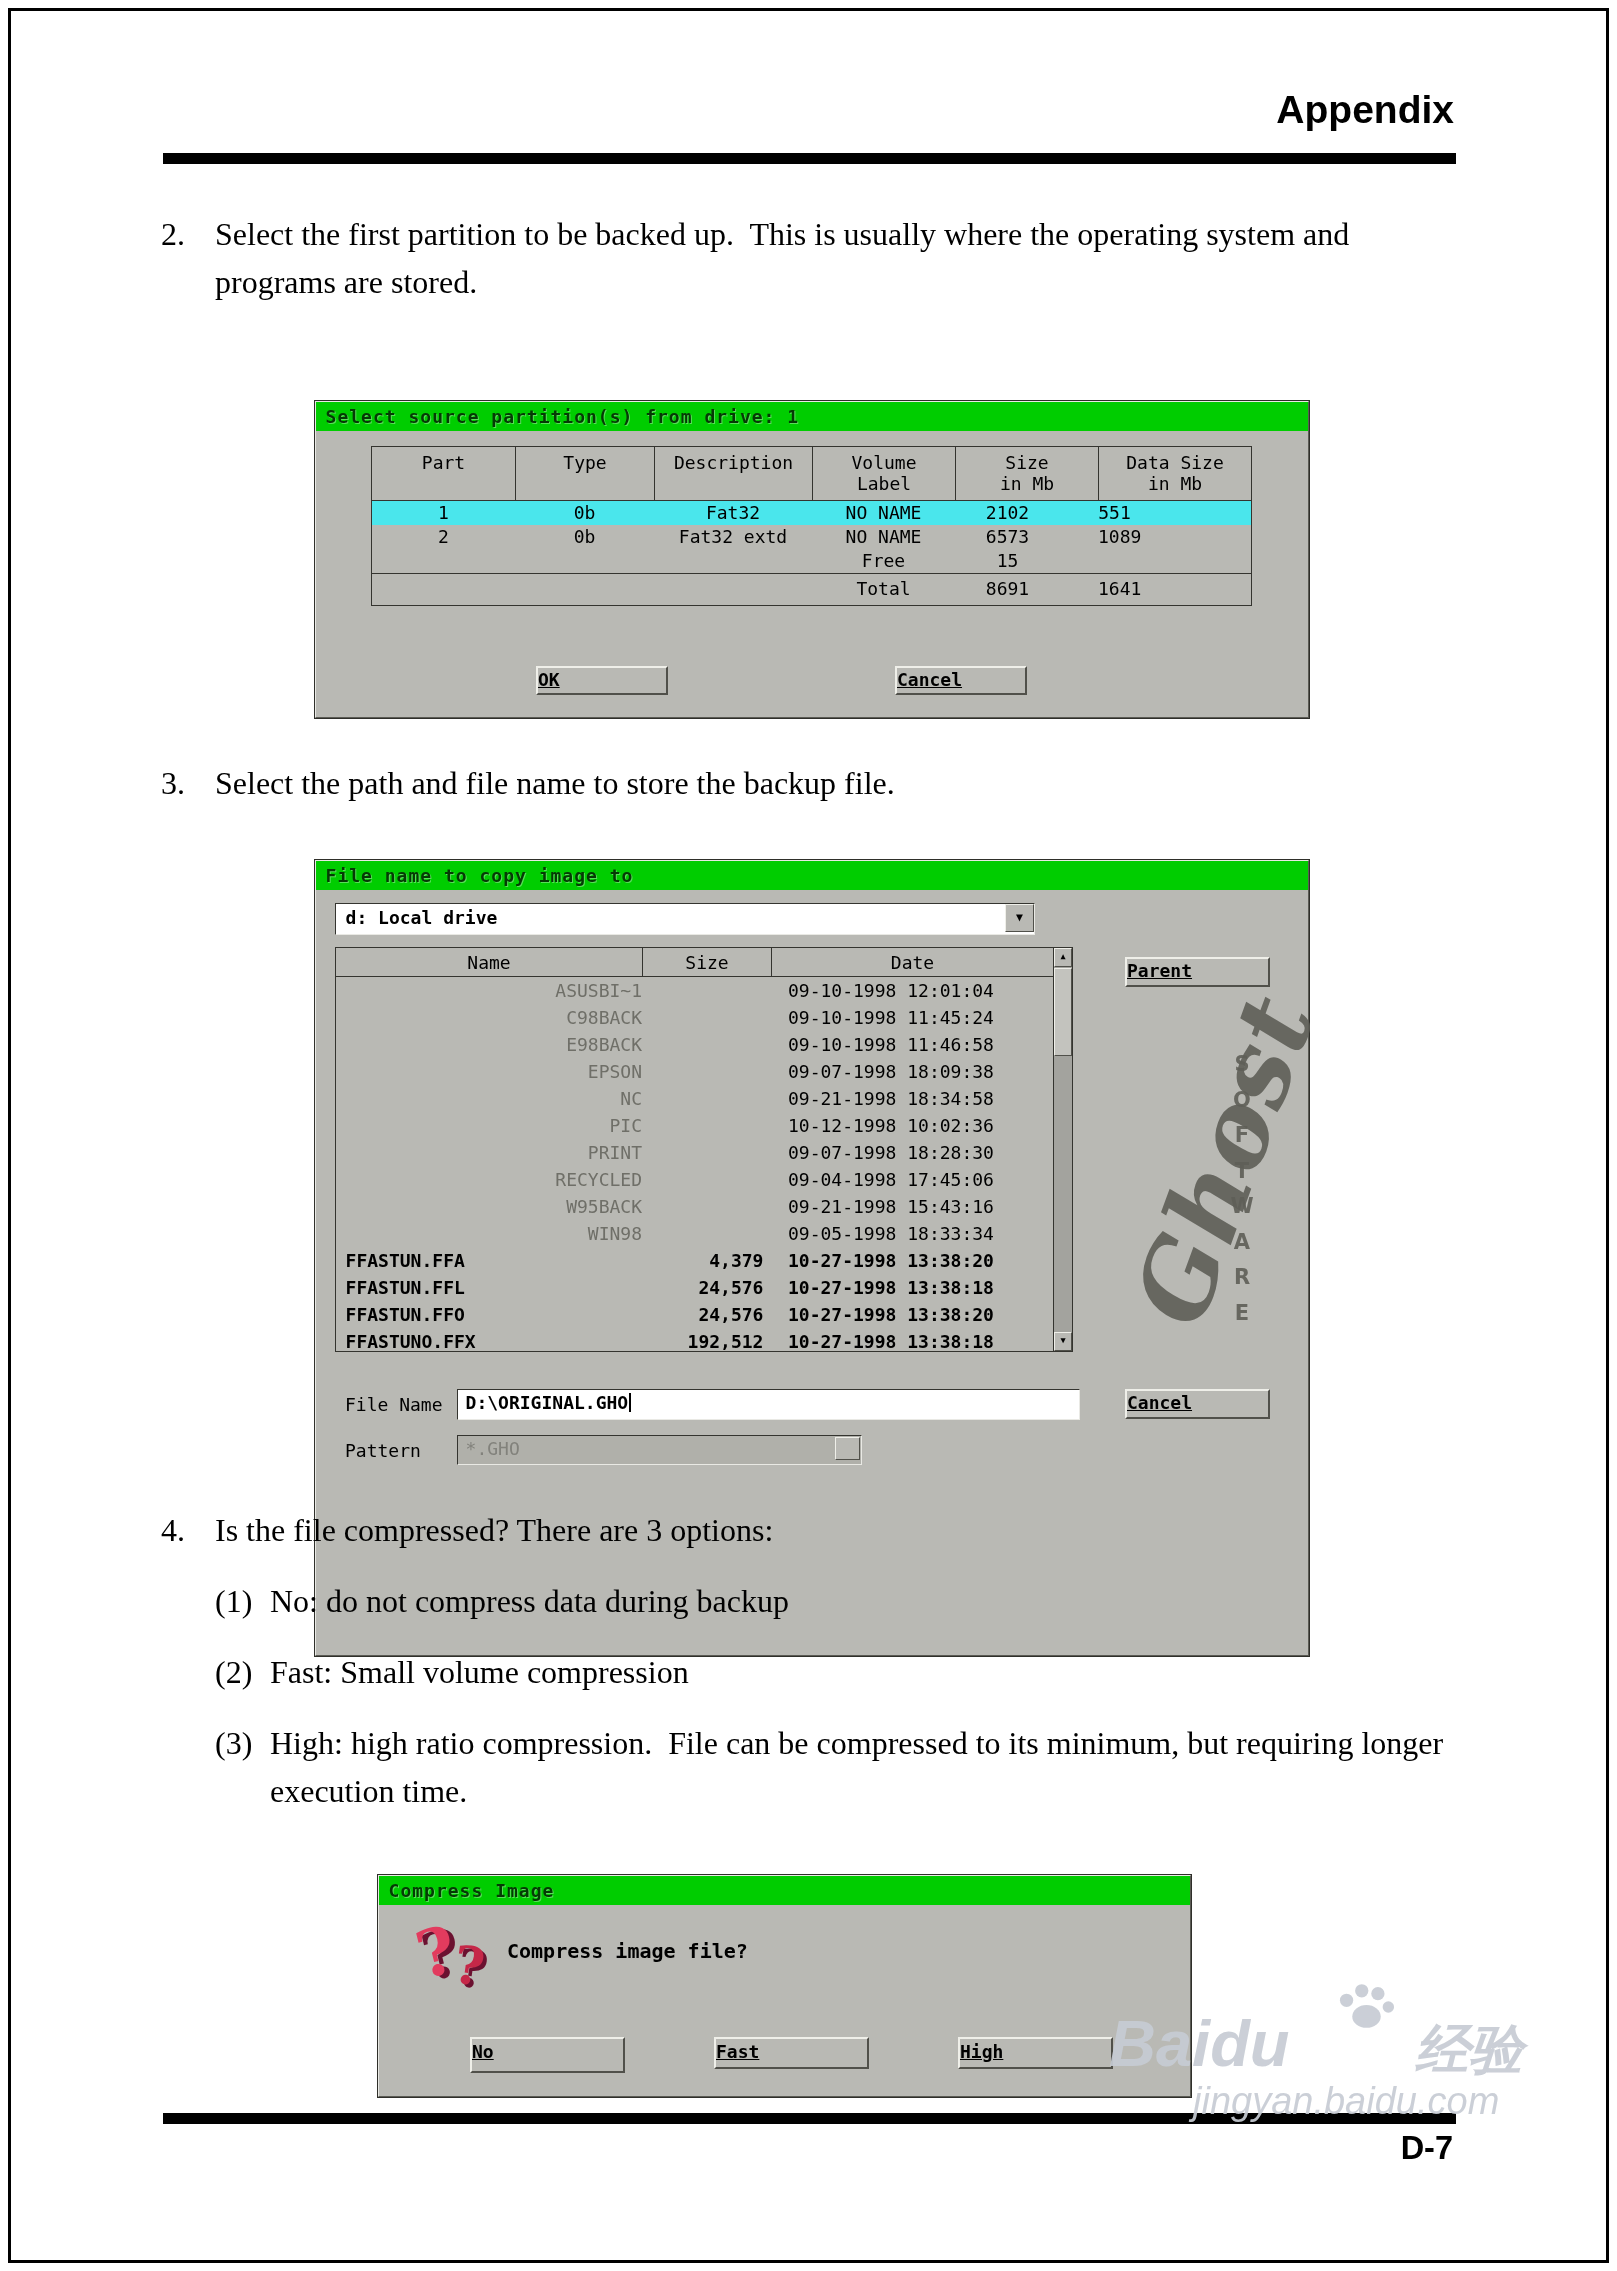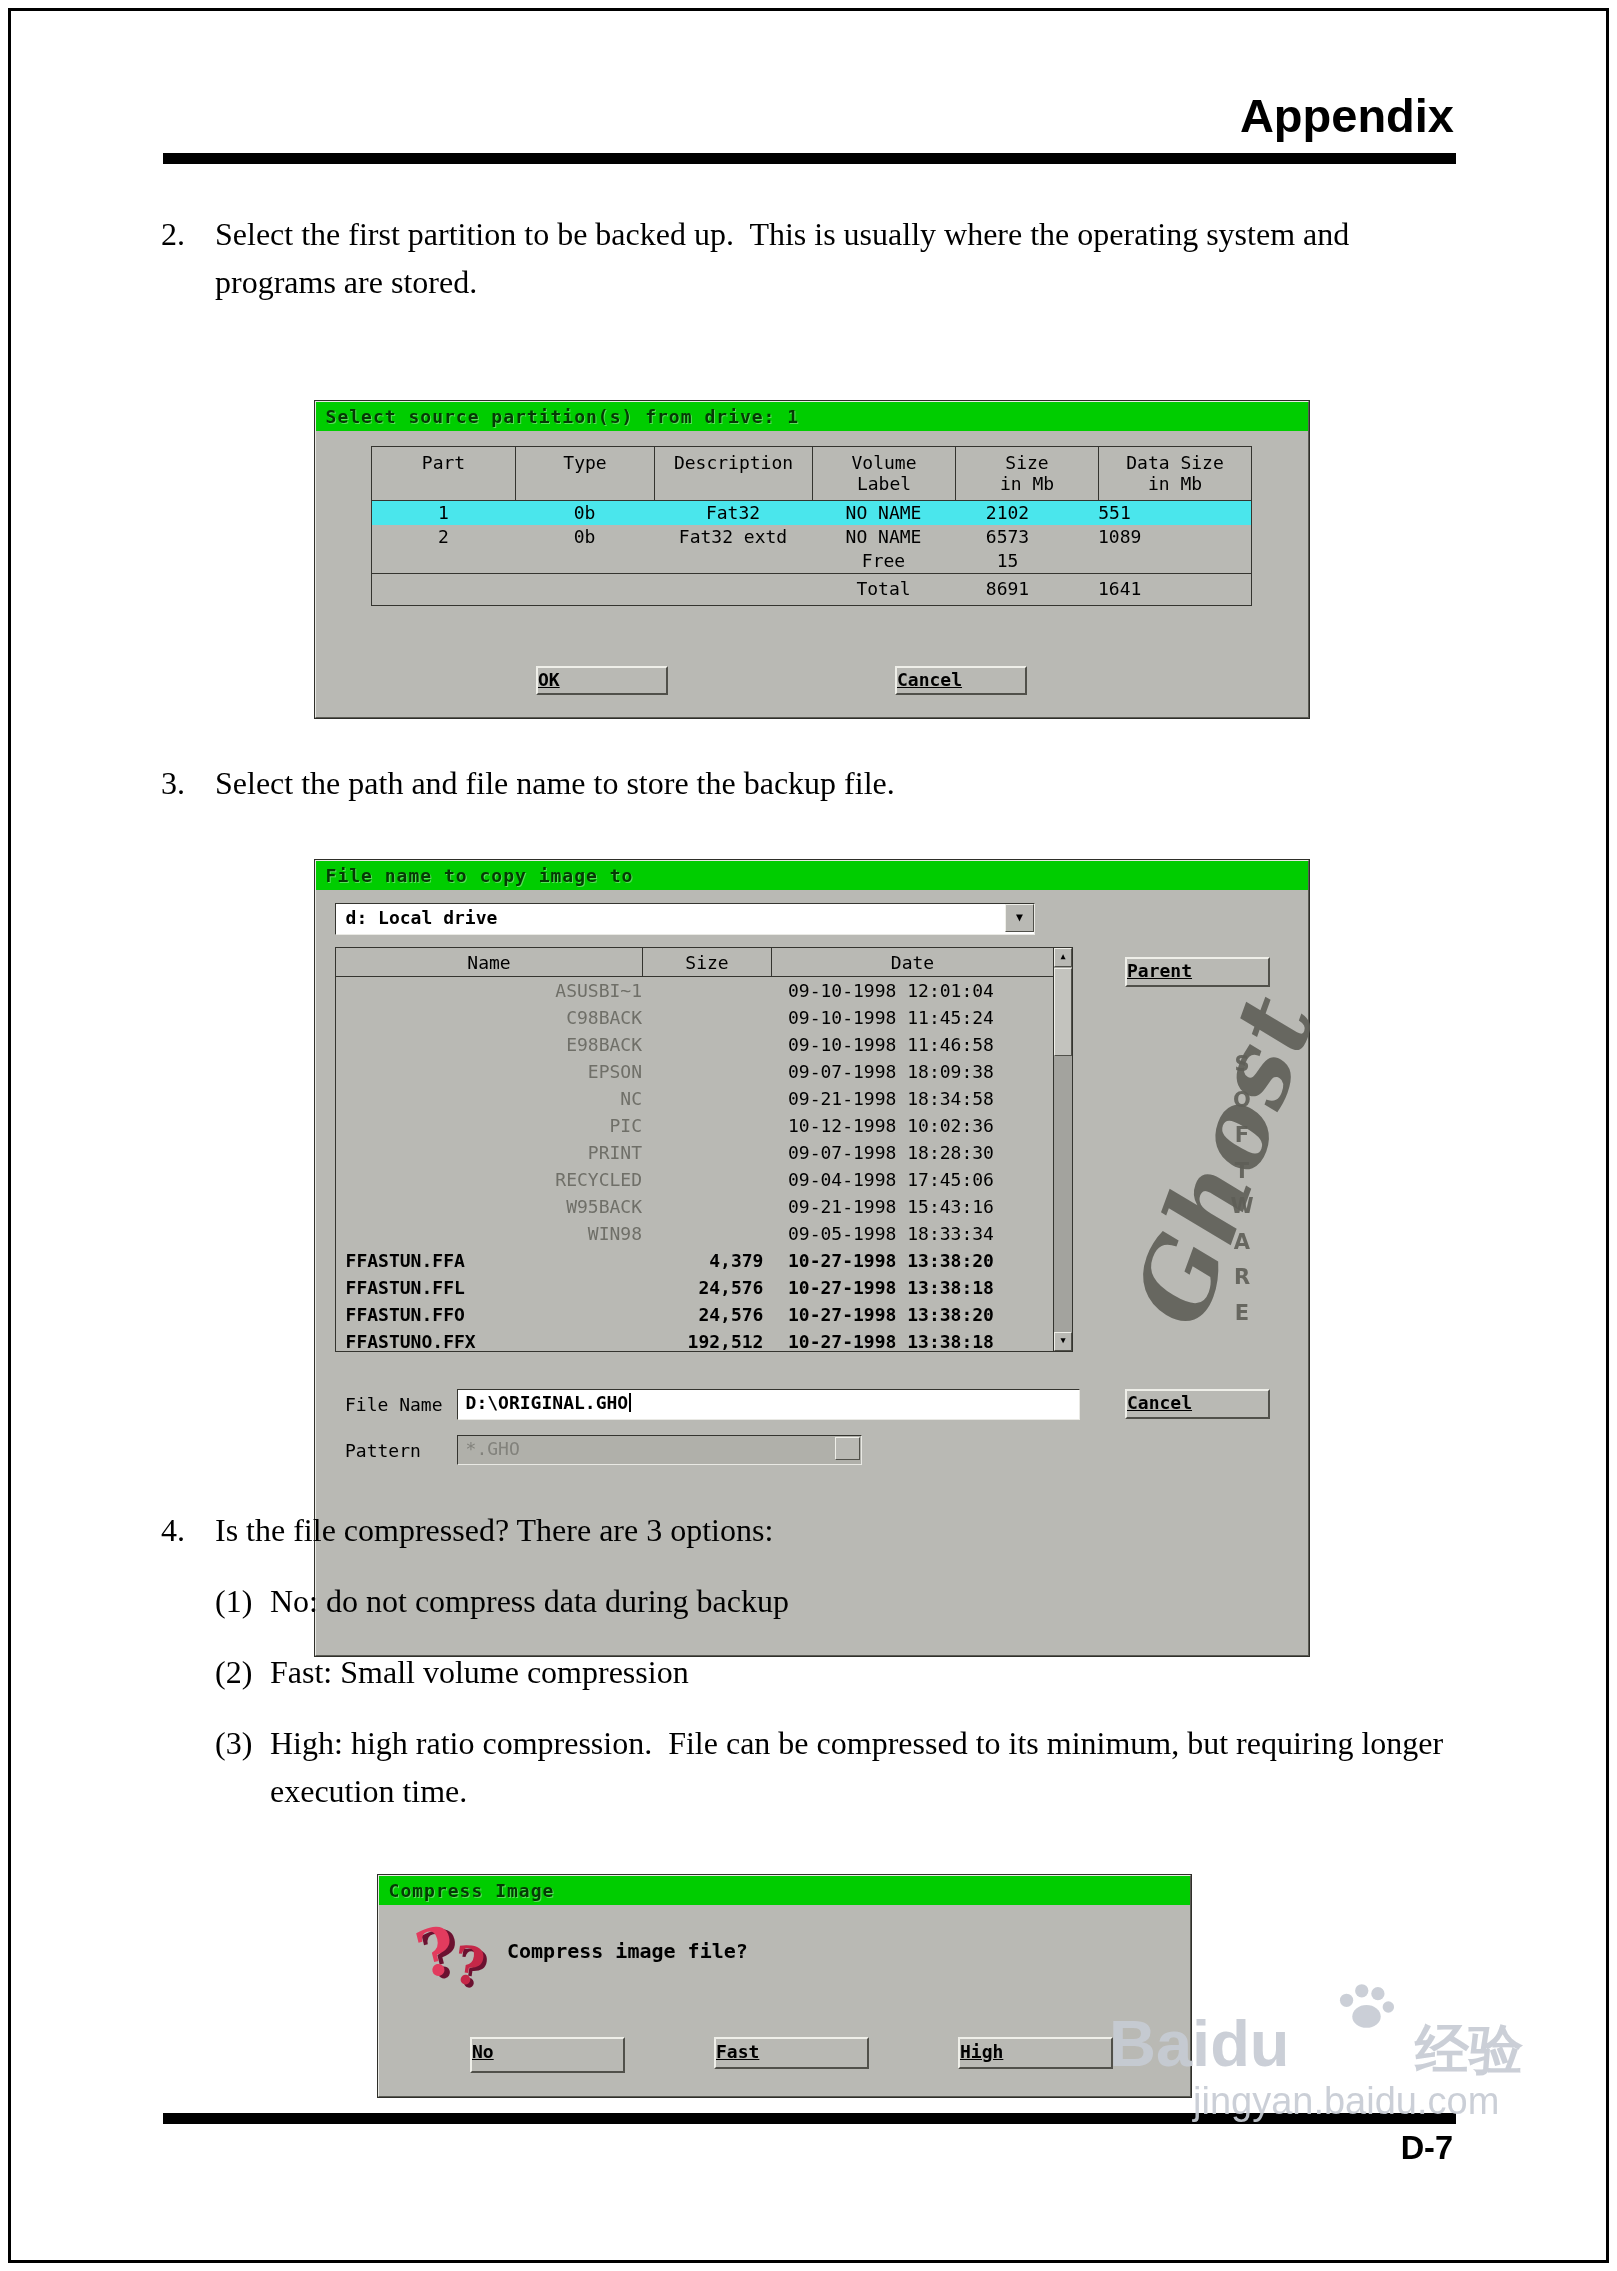--- a/index.html
+++ b/index.html
@@ -2,21 +2,21 @@
 <html><head>
 <meta charset="utf-8">
 <style>
   * { margin:0; padding:0; box-sizing:border-box; }
   html,body { background:#ffffff; }
   .page { position:relative; width:1617px; height:2271px; background:#fff; overflow:hidden;
           font-family:"Liberation Serif", serif; color:#000; }
   .frame { position:absolute; left:7.6px; top:7.6px; right:7.6px; bottom:7.6px; border:3.8px solid #000; }
 
   .hdr { position:absolute; top:88px; right:163px; font-family:"Liberation Sans",sans-serif;
-         font-weight:700; font-size:47px; }
+         font-weight:700; font-size:39px; }
   .rule { position:absolute; left:163px; width:1293px; height:10.5px; background:#000; }
   .rule-top { top:153px; }
   .rule-bot { top:2113px; }
   .pagenum { position:absolute; top:2130px; right:164px; font-family:"Liberation Sans",sans-serif;
              font-weight:700; font-size:32.5px; z-index:6; }
 
   .step { position:absolute; left:161px; display:flex; font-size:32px; line-height:1.5; }
   .step .n { width:54px; flex:none; }
   .step .t { white-space:pre-wrap; }
   .s2 { top:210px; } .s2 .t { width:1161px; }
@@ -113,21 +113,21 @@
         text-shadow:4.8px 3.8px 0 #6b1130; transform:rotate(-14deg); }
   .q2 { position:absolute; left:42px; top:17px; font:700 52px "DejaVu Serif",serif; color:#c52748;
         text-shadow:3.8px 2.9px 0 #6b1130; transform:rotate(8deg); }
   .qtext { position:absolute; left:128px; top:63px; font-size:20px; font-weight:700; }
   .d3 .no   { left:91px;  top:161px; width:155px; height:36px; line-height:25px; }
   .d3 .fast { left:335px; top:161px; width:155px; height:32px; line-height:25px; }
   .d3 .high { left:579px; top:161px; width:155px; height:32px; line-height:25px; }
 
   
   .baidu { position:absolute; left:1109px; top:1981px; width:497px; height:153px; color:#c7ccd4;
-           font-family:"Liberation Sans",sans-serif; opacity:.92; z-index:5; }
+           font-family:"Liberation Sans",sans-serif; opacity:.92; z-index:5;font-style:italic; }
   .b-brand { position:absolute; left:0; top:25px; font-size:65px; font-weight:700; }
   .b-cn { position:absolute; left:306px; top:32.5px; font-size:54px; font-weight:700; }
   .b-url { position:absolute; left:84px; top:99px; font-size:38px; }
   .paw { position:absolute; left:229px; top:0; width:57px; height:50px; }
 </style>
 </head>
 <body>
 
 <div class="page">
   <div class="frame"></div>

